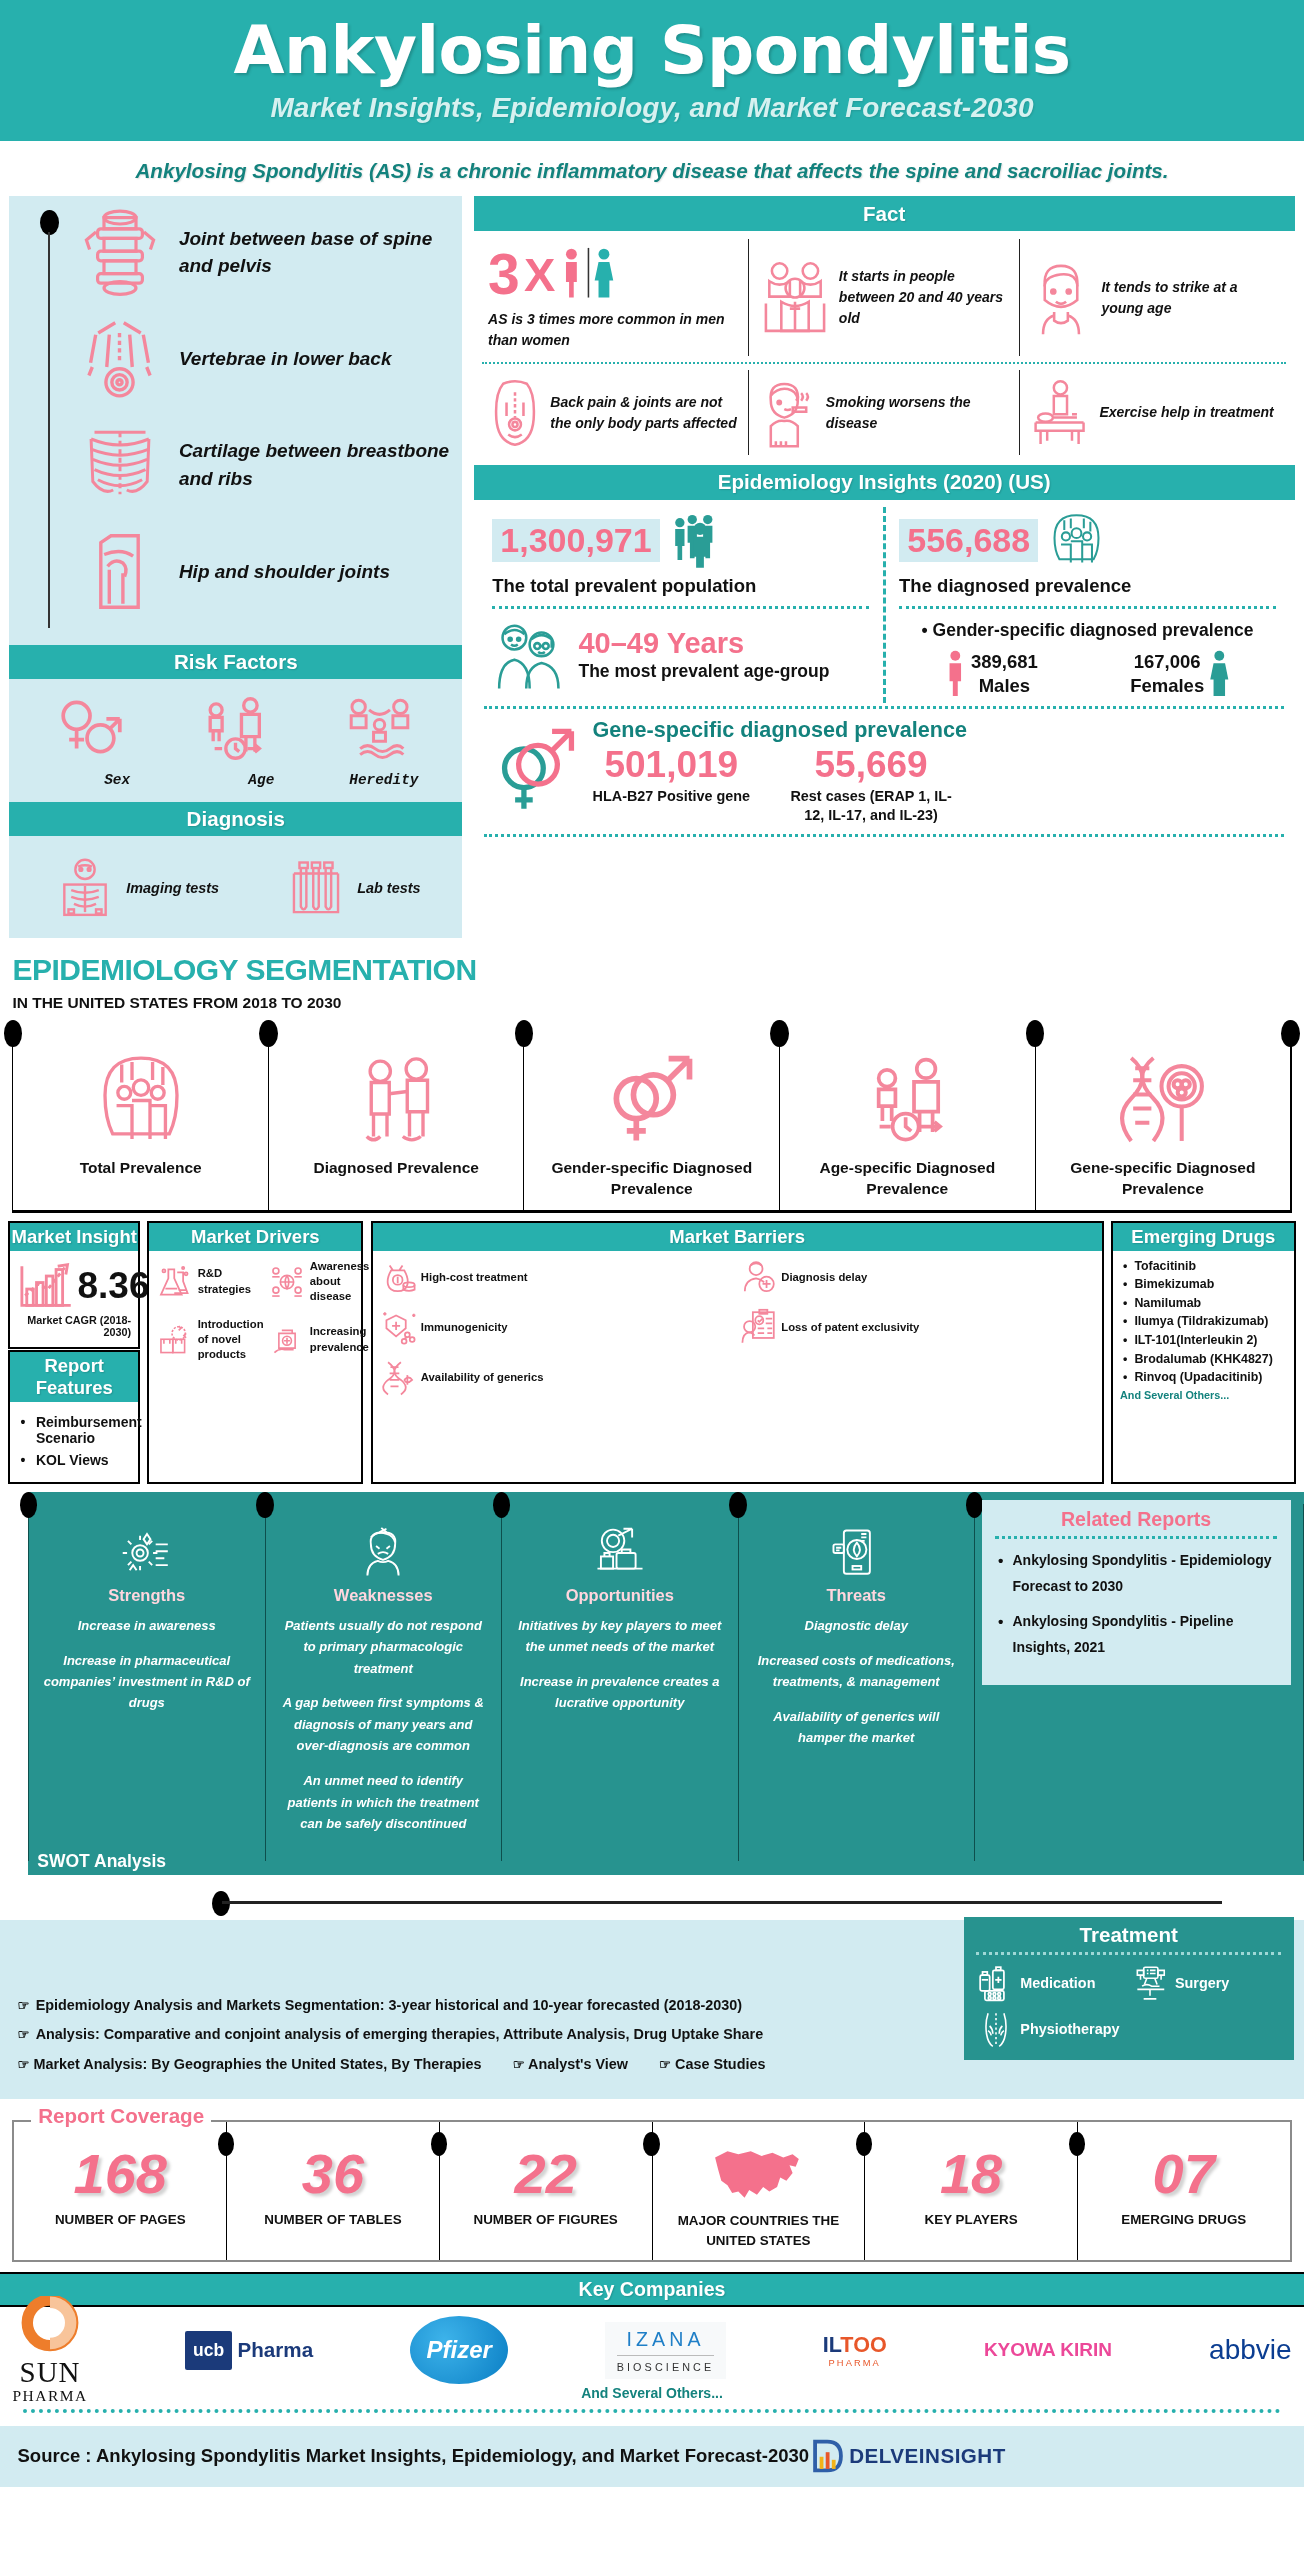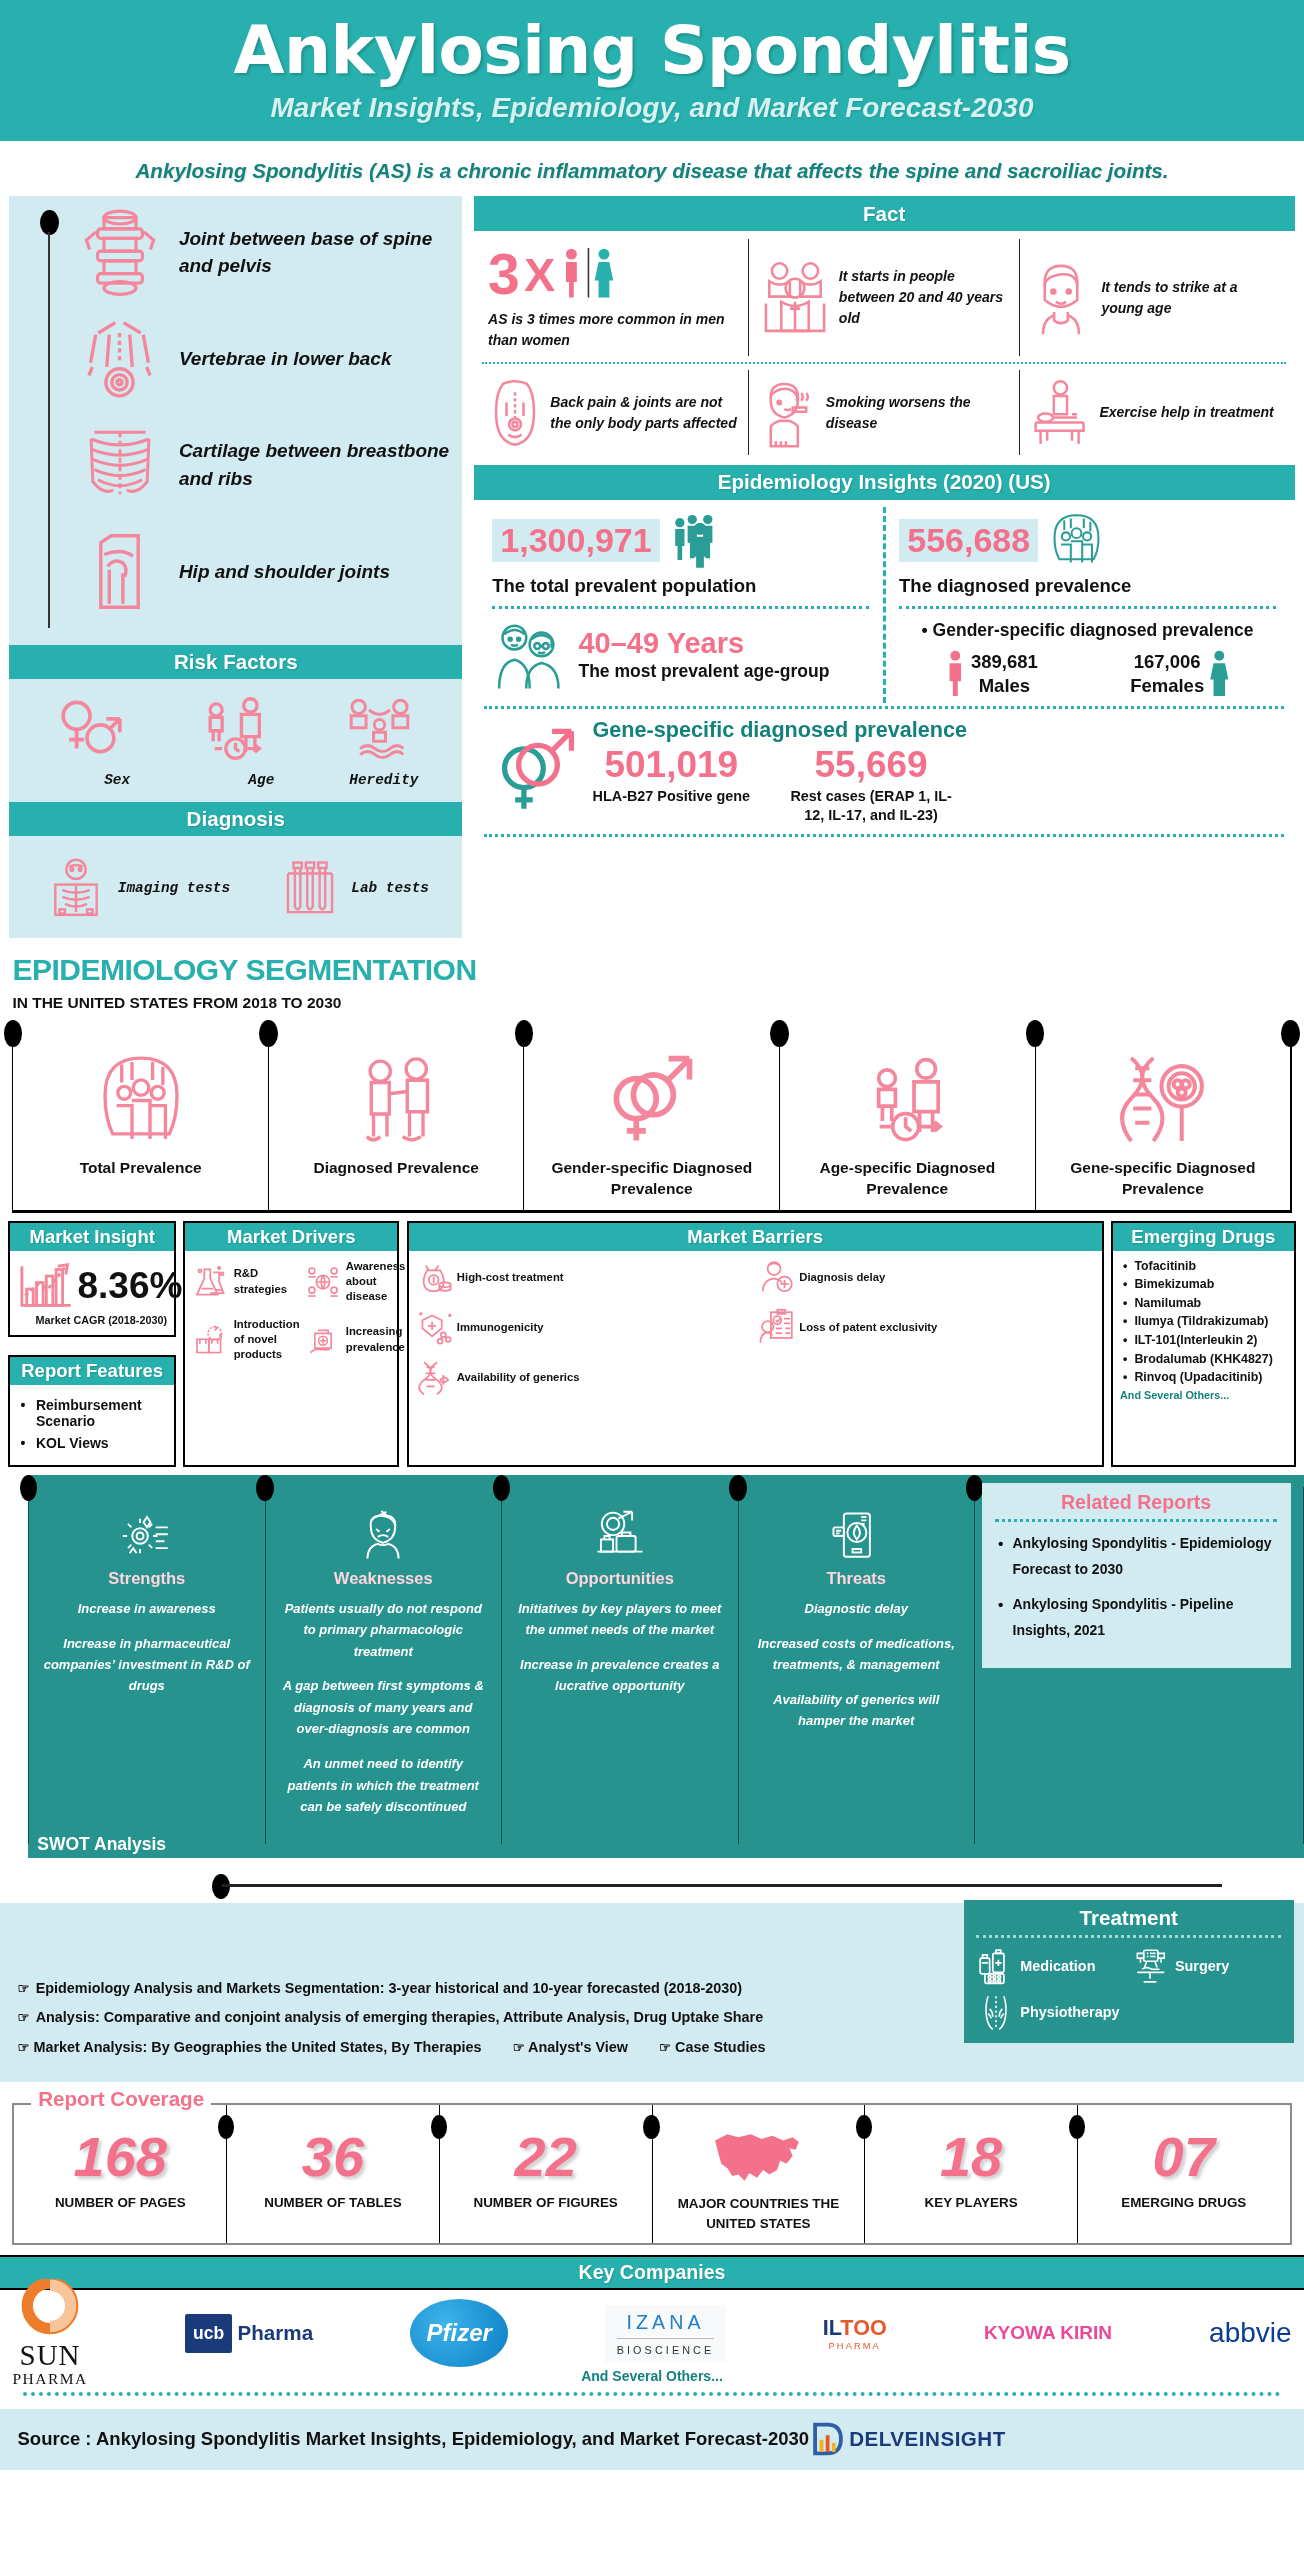--- a/index.html
+++ b/index.html
@@ -83,21 +83,21 @@
   .symptom .txt {
     font-size: 19px; font-weight: 700; font-style: italic; line-height: 1.45;
   }
 
   .sub-panel { background:#d2ebf1; padding: 11.3px 0 13.4px; }
   .icon-row { display: flex; justify-content: space-around; align-items: flex-end; padding: 0 10.3px; }
   .icon-cell { text-align: right; font-family: Liberation Mono, monospace; }
   .icon-cell .ico { height: 77px; display:flex;align-items:center;justify-content:center; }
   .icon-cell .lbl { font-size: 14.4px; font-weight: 700; font-style: italic; margin-top: 5.2px; }
 
-  .diag-row { display:flex; justify-content: space-around; align-items:center; padding: 7.2px 10.3px 3.1px; font-family: Liberation Mono, monospace; }
+  .diag-row { display:flex; justify-content: space-around; align-items:center; padding: 7.2px 10.3px 3.1px; }
   .diag-item { display:flex; align-items:center; gap: 8.2px; }
   .diag-item .ico { width:67px; height:67px; display:flex;align-items:center;justify-content:center;}
   .diag-item .lbl { font-size: 14.4px; font-weight:700; font-style: italic; }
 
   
   .fact-body { padding: 8.2px 5.2px 5.2px; }
   .fact-row { display: flex; }
   .fact-cell { flex: 1; padding: 6.2px 9.3px; display:flex; align-items:center; gap:8.2px; }
   .fact-cell + .fact-cell { border-left: 1.5px solid #222; }
   .fact-cell .ico { flex: none; display:flex; align-items:center; justify-content:center; }
@@ -145,21 +145,21 @@
   .seg-item .ico { height: 98px; display:flex;align-items:center;justify-content:center; }
   .seg-item .lbl { font-size: 15.5px; font-weight: 700; line-height:1.3; margin-top: 9.3px; }
   .seg-end { width: 1.5px; background:#000; position:relative; }
   .seg-end .pin { position:absolute; left:-8.8px; top:-2.1px; width:18.5px;height:27px;border-radius:50%;background:#000; }
 
   
   .mk-row { display:flex; gap: 7.2px; padding: 5.2px 8.2px 4.1px; align-items: stretch; }
   .mk-card { border: 2.1px solid #000; background:#fff; display:flex; flex-direction:column; }
   .mk-head { background:#27b0ad; color:#fff; text-align:center; font-size:18.5px; font-weight:700; padding: 3.1px 0; text-shadow: 1px 1px 1.5px rgba(0,0,0,.15); }
   .mk-body { padding: 7.2px 7.2px 9.3px; flex:1; }
-  .mi { width: 168px; display:flex; flex-direction:column; gap:18px; }
+  .mi { width: 132px; display:flex; flex-direction:column; gap:1px; }
   .cagr-row { display:flex; align-items:center; gap:3.1px; }
   .cagr-row .pct { font-size: 37px; font-weight: 800; line-height: .95; }
   .cagr-note { font-size: 10.8px; font-weight: 700; text-align: right; margin-top: 1px; }
   .feat-list { list-style:none; }
   .feat-list li { font-size: 14px; font-weight: 700; margin: 5.2px 0 5.2px 3.1px; position:relative; padding-left: 15.5px; }
   .feat-list li::before { content:"\2022"; position:absolute; left:0; }
   .md { width: 216px; }
   .md-grid { display:grid; grid-template-columns: 1fr 1fr; gap: 12.4px 5.2px; }
   .md-item { display:flex; align-items:center; gap:4.1px; }
   .md-item .ico { width:37px; height:37px; flex:none; display:flex;align-items:center;justify-content:center;}

